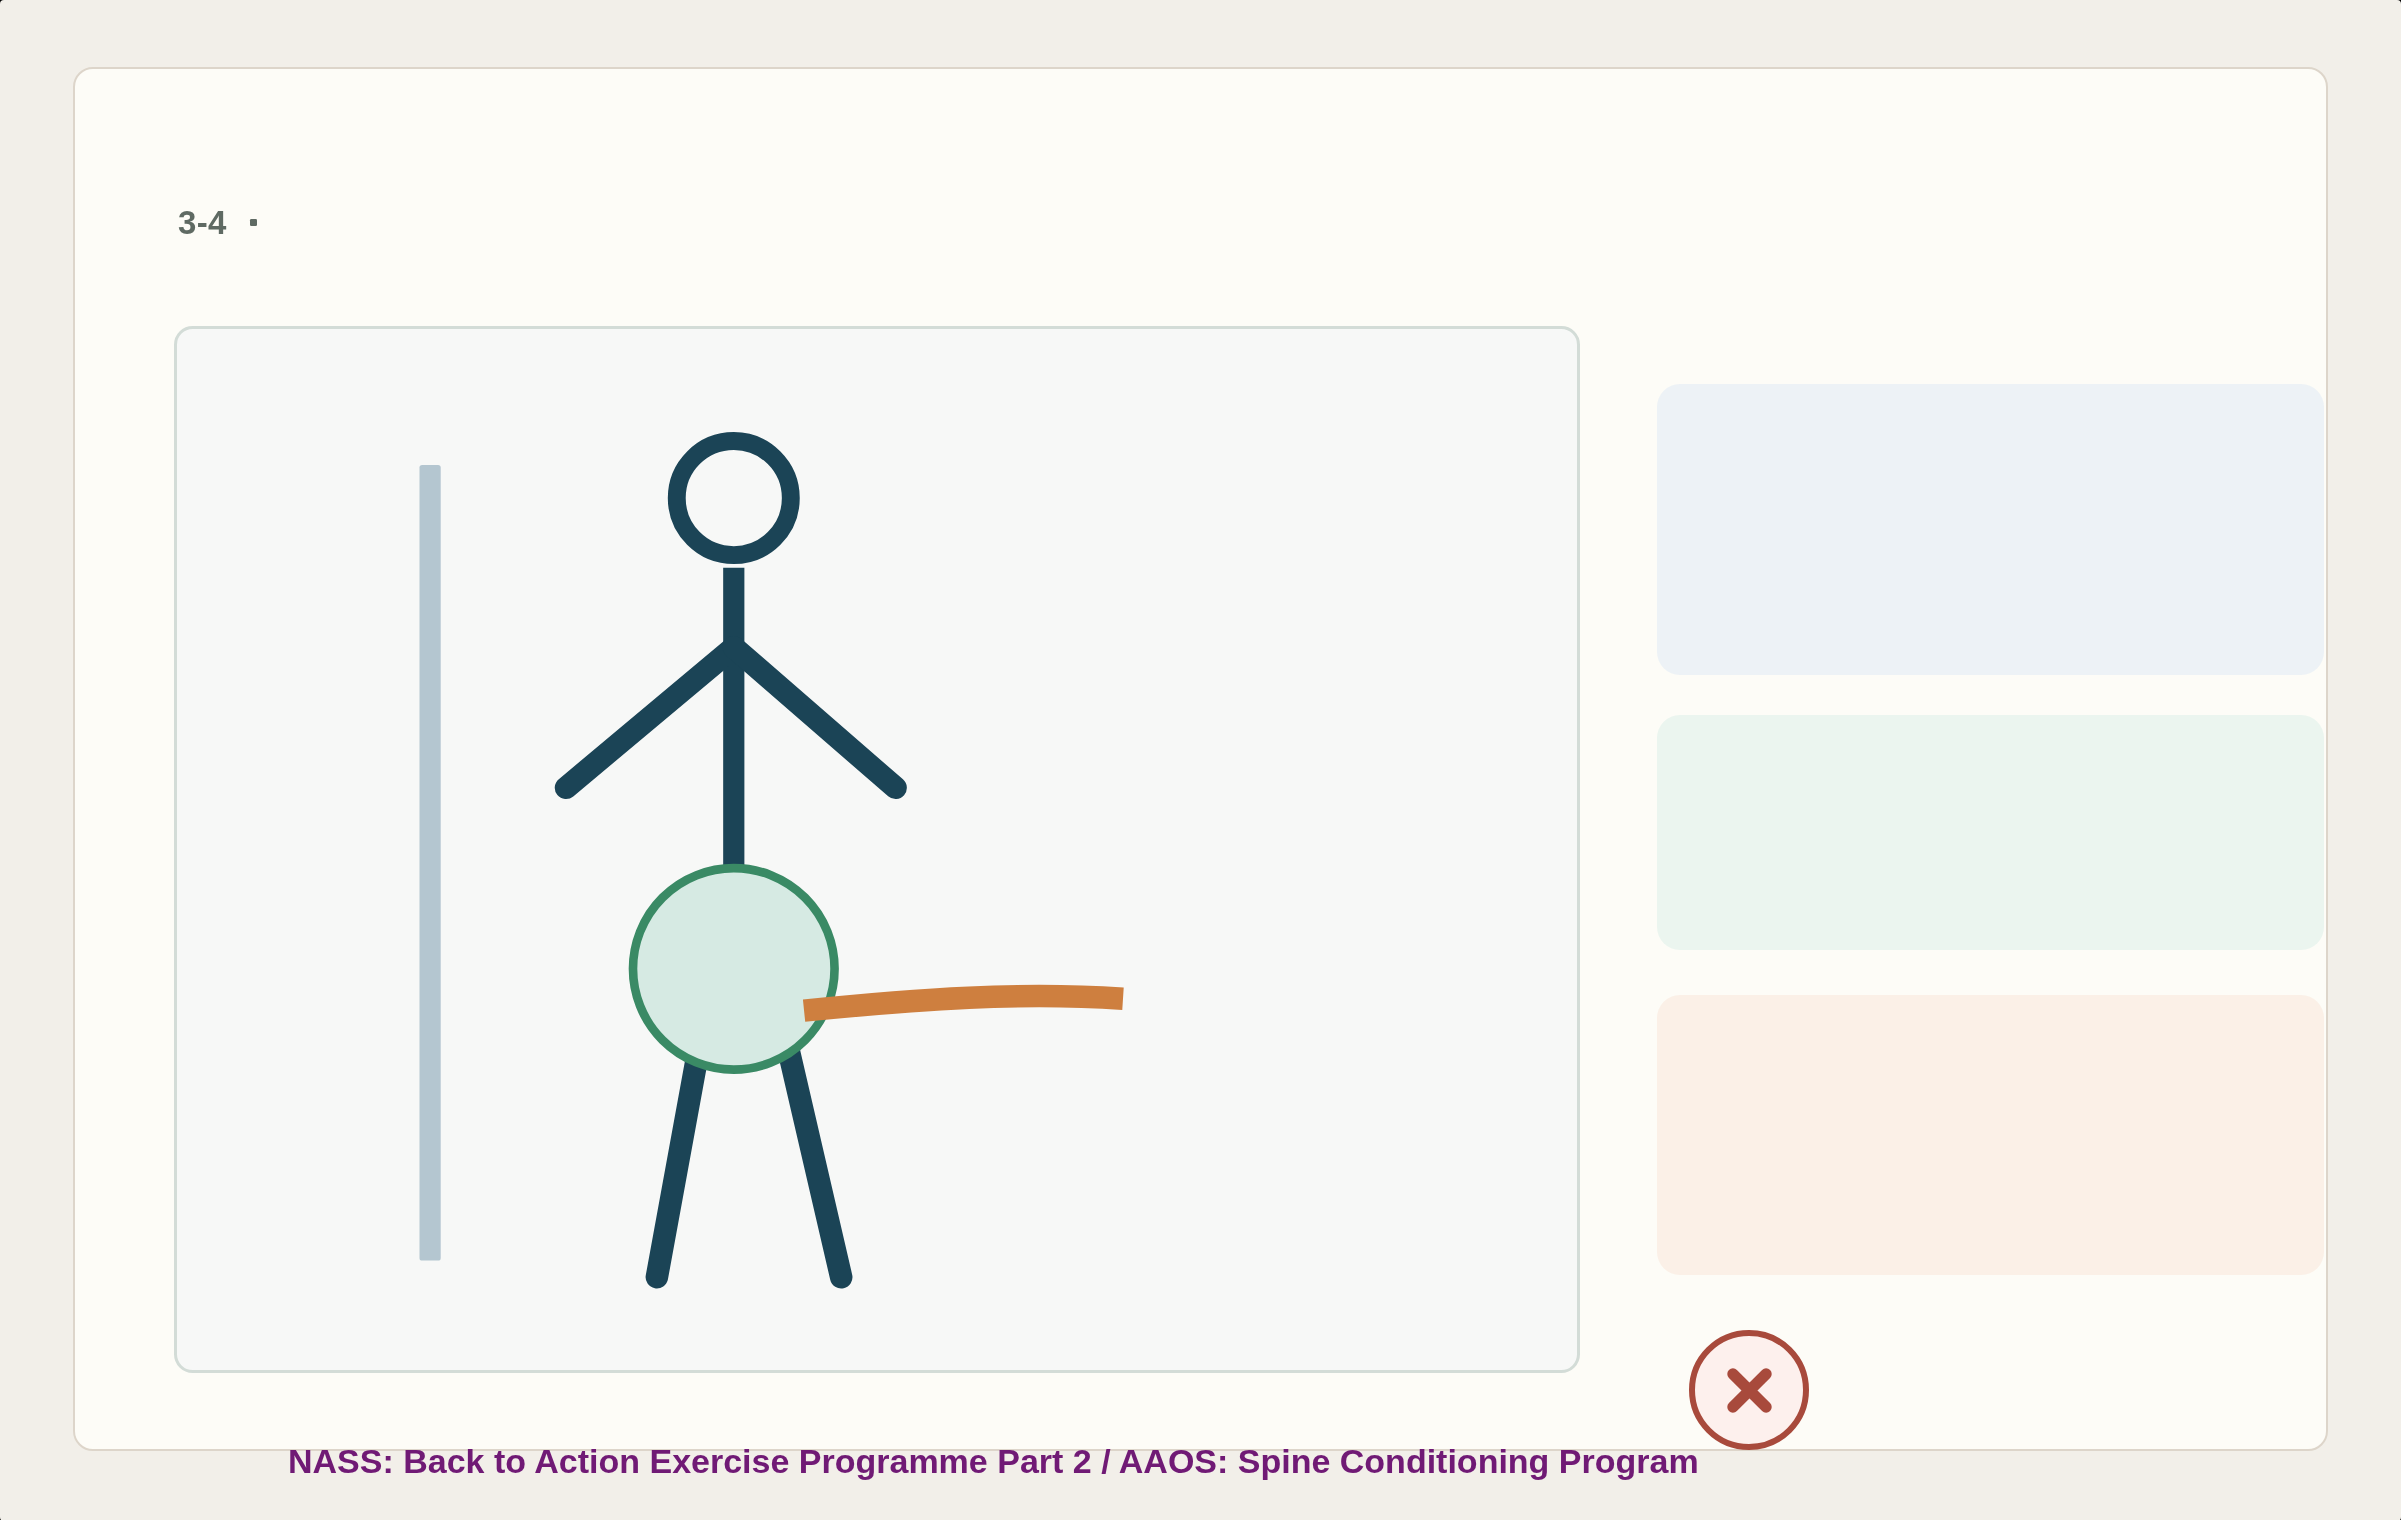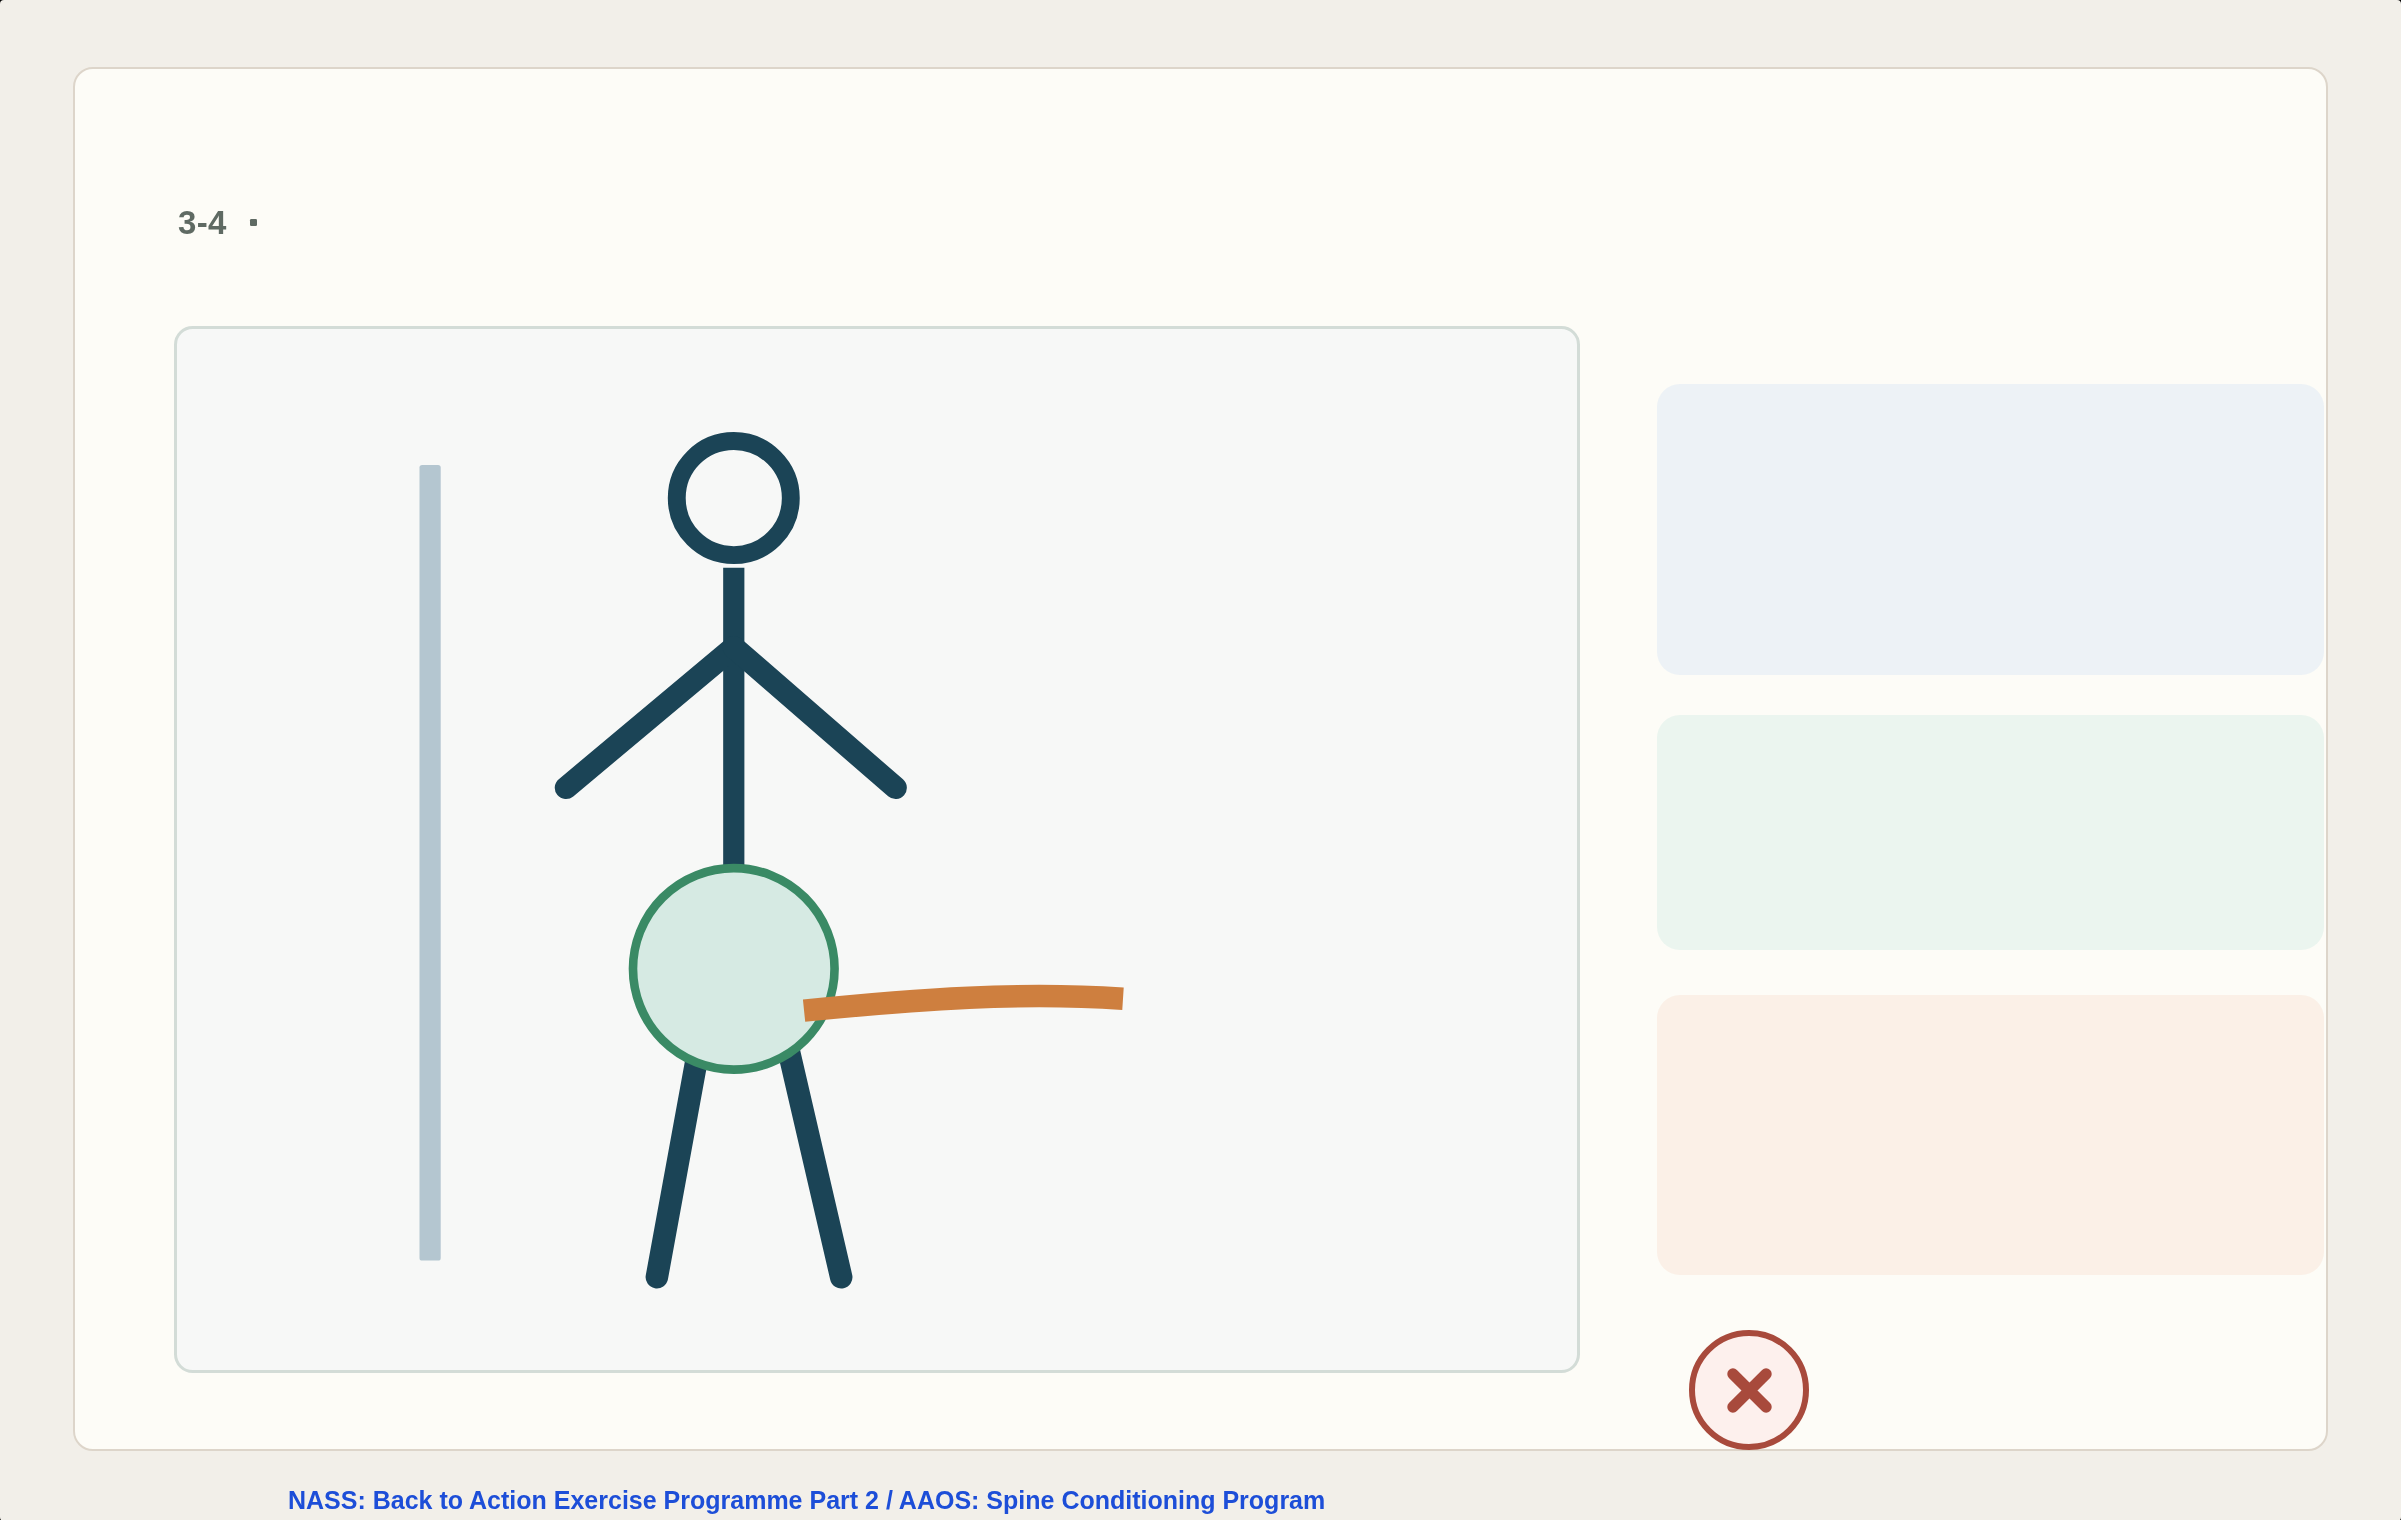--- a/index.html
+++ b/index.html
@@ -123,25 +123,24 @@
     align-items: center;
     justify-content: center;
   }
   #status-button svg { display: block; }
 
   
   #source-caption {
     position: absolute;
     left: 213px;
     top: 1375px;
-    font-size: 25px;
-    color: #1d4ed8;
+    font-size: 34px;
+    color: #701a75;
     line-height: 1;
     white-space: nowrap;
-    margin-top: 44px;
   }
 </style>
 </head>
 <body>
 
 <div id="page-root">
 
   <div id="exercise-card">
 
     <div id="card-header">

